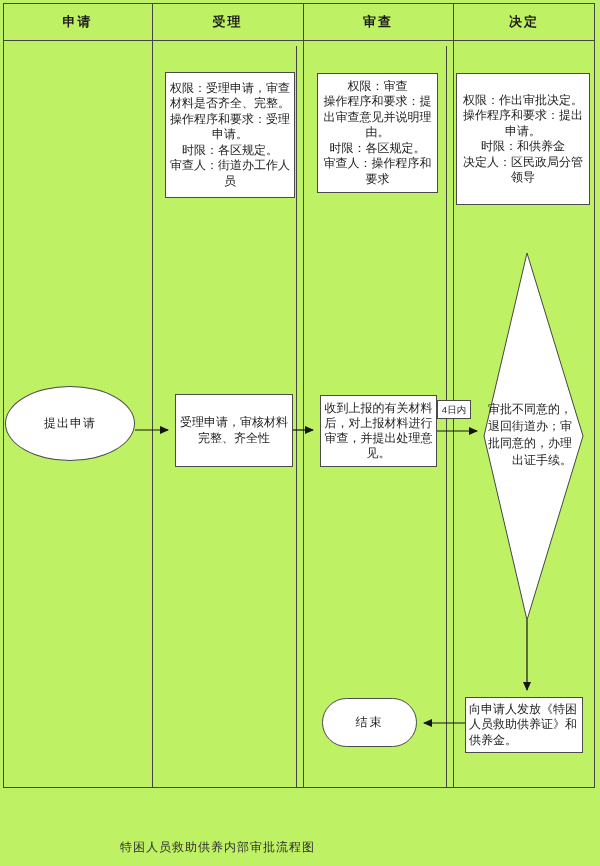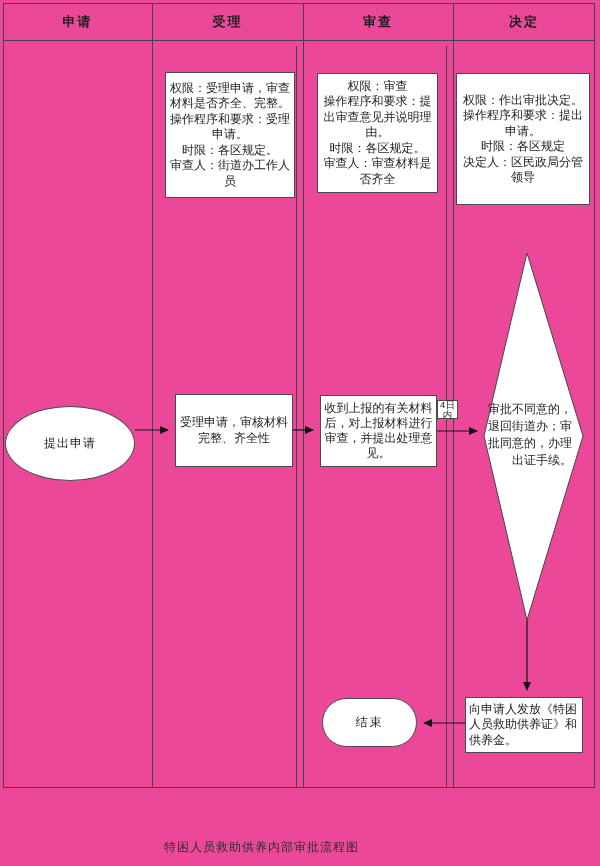--- a/index.html
+++ b/index.html
@@ -1,17 +1,17 @@
 <!DOCTYPE html>
 <html><head>
 <meta charset="utf-8">
 <style>
   html,body{margin:0;padding:0;background:#fff;}
   .canvas{
-    position:relative;width:600px;height:866px;background:#ec4899;overflow:hidden;
+    position:relative;width:600px;height:866px;background:#bef264;overflow:hidden;
     font-family:"Liberation Sans","DejaVu Sans",sans-serif;color:#1d1d1d;
   }
   .canvas svg{position:absolute;left:0;top:0;}
   .hdr{
     position:absolute;top:4px;height:36px;display:flex;align-items:center;justify-content:center;
     font-weight:bold;font-size:13px;letter-spacing:2px;
   }
   .node{
     position:absolute;box-sizing:border-box;border:1px solid #4a4a4a;background:#fff;
     display:flex;align-items:center;justify-content:center;text-align:center;
@@ -71,39 +71,39 @@
     <div>权限：受理申请，审查材料是否齐全、完整。</div>
     <div>操作程序和要求：受理申请。</div>
     <div>时限：各区规定。</div>
     <div>审查人：街道办工作人员</div>
   </div>
 
   <div class="node info" style="left:317px;top:73px;width:121px;height:120px;">
     <div>权限：审查</div>
     <div>操作程序和要求：提出审查意见并说明理由。</div>
     <div>时限：各区规定。</div>
-    <div>审查人：审查材料是否齐全</div>
+    <div>审查人：操作程序和要求</div>
   </div>
 
   <div class="node info" style="left:456px;top:73px;width:134px;height:132px;">
     <div>权限：作出审批决定。</div>
     <div>操作程序和要求：提出申请。</div>
-    <div>时限：各区规定</div>
+    <div>时限：和供养金</div>
     <div>决定人：区民政局分管领导</div>
   </div>
 
-  <div class="node ellipse" style="left:5px;top:406px;width:130px;height:75px;text-align:center;">提出申请</div>
+  <div class="node ellipse" style="left:5px;top:386px;width:130px;height:75px;text-align:center;">提出申请</div>
 
   <div class="node" style="left:175px;top:394px;width:118px;height:73px;padding:12px 4px;">受理申请，审核材料完整、齐全性</div>
 
   <div class="node" style="left:320px;top:395px;width:117px;height:72px;padding:12px 2px;line-height:15px;">收到上报的有关材料后，对上报材料进行审查，并提出处理意见。</div>
 
-  <div class="node small-label" style="left:437px;top:400px;width:21px;height:19px;">4日内</div>
+  <div class="node small-label" style="left:437px;top:400px;width:34px;height:19px;">4日内</div>
 
   <div class="dtext" style="left:484px;top:372px;width:88px;height:125px;">审批不同意的，退回街道办；审批同意的，办理出证手续。</div>
 
   <div class="node left-text" style="left:465px;top:697px;width:118px;height:56px;">向申请人发放《特困人员救助供养证》和供养金。</div>
 
   <div class="node stadium" style="left:322px;top:698px;width:95px;height:49px;">结束</div>
 
-  <div class="caption" style="left:120px;top:839px;margin-left:44px;">特困人员救助供养内部审批流程图</div>
+  <div class="caption" style="left:120px;top:839px;">特困人员救助供养内部审批流程图</div>
 
 </div>
 
 </body></html>

